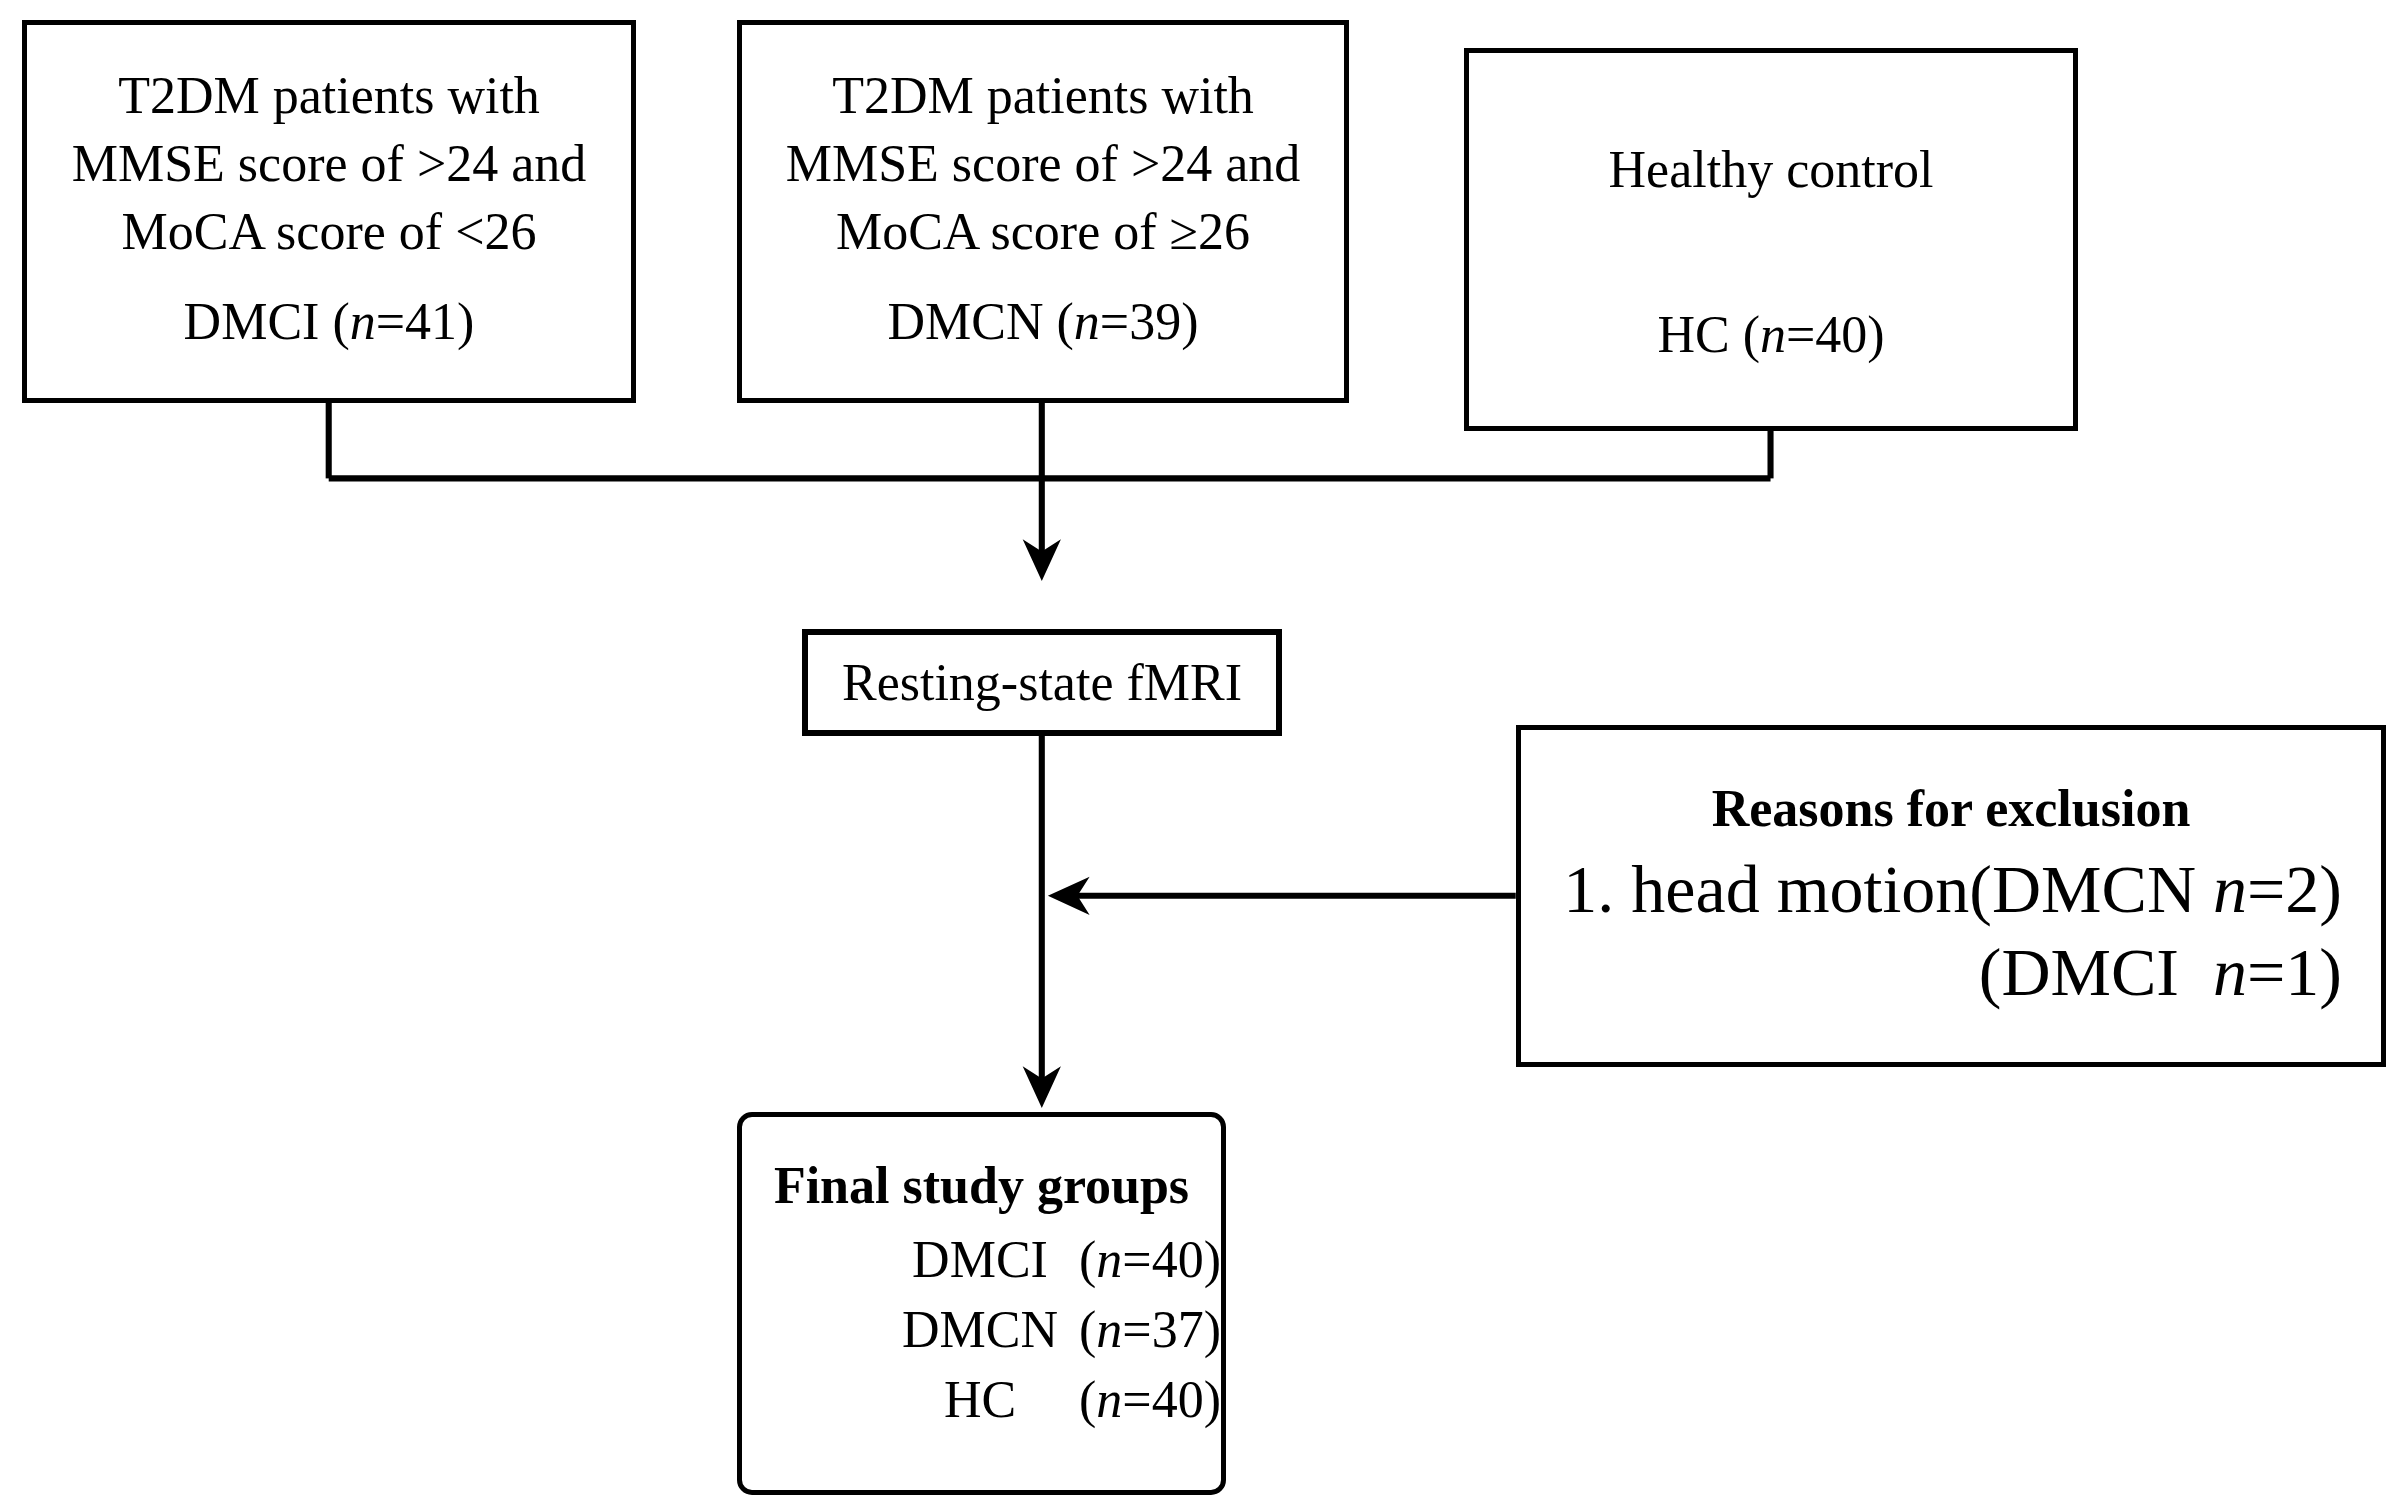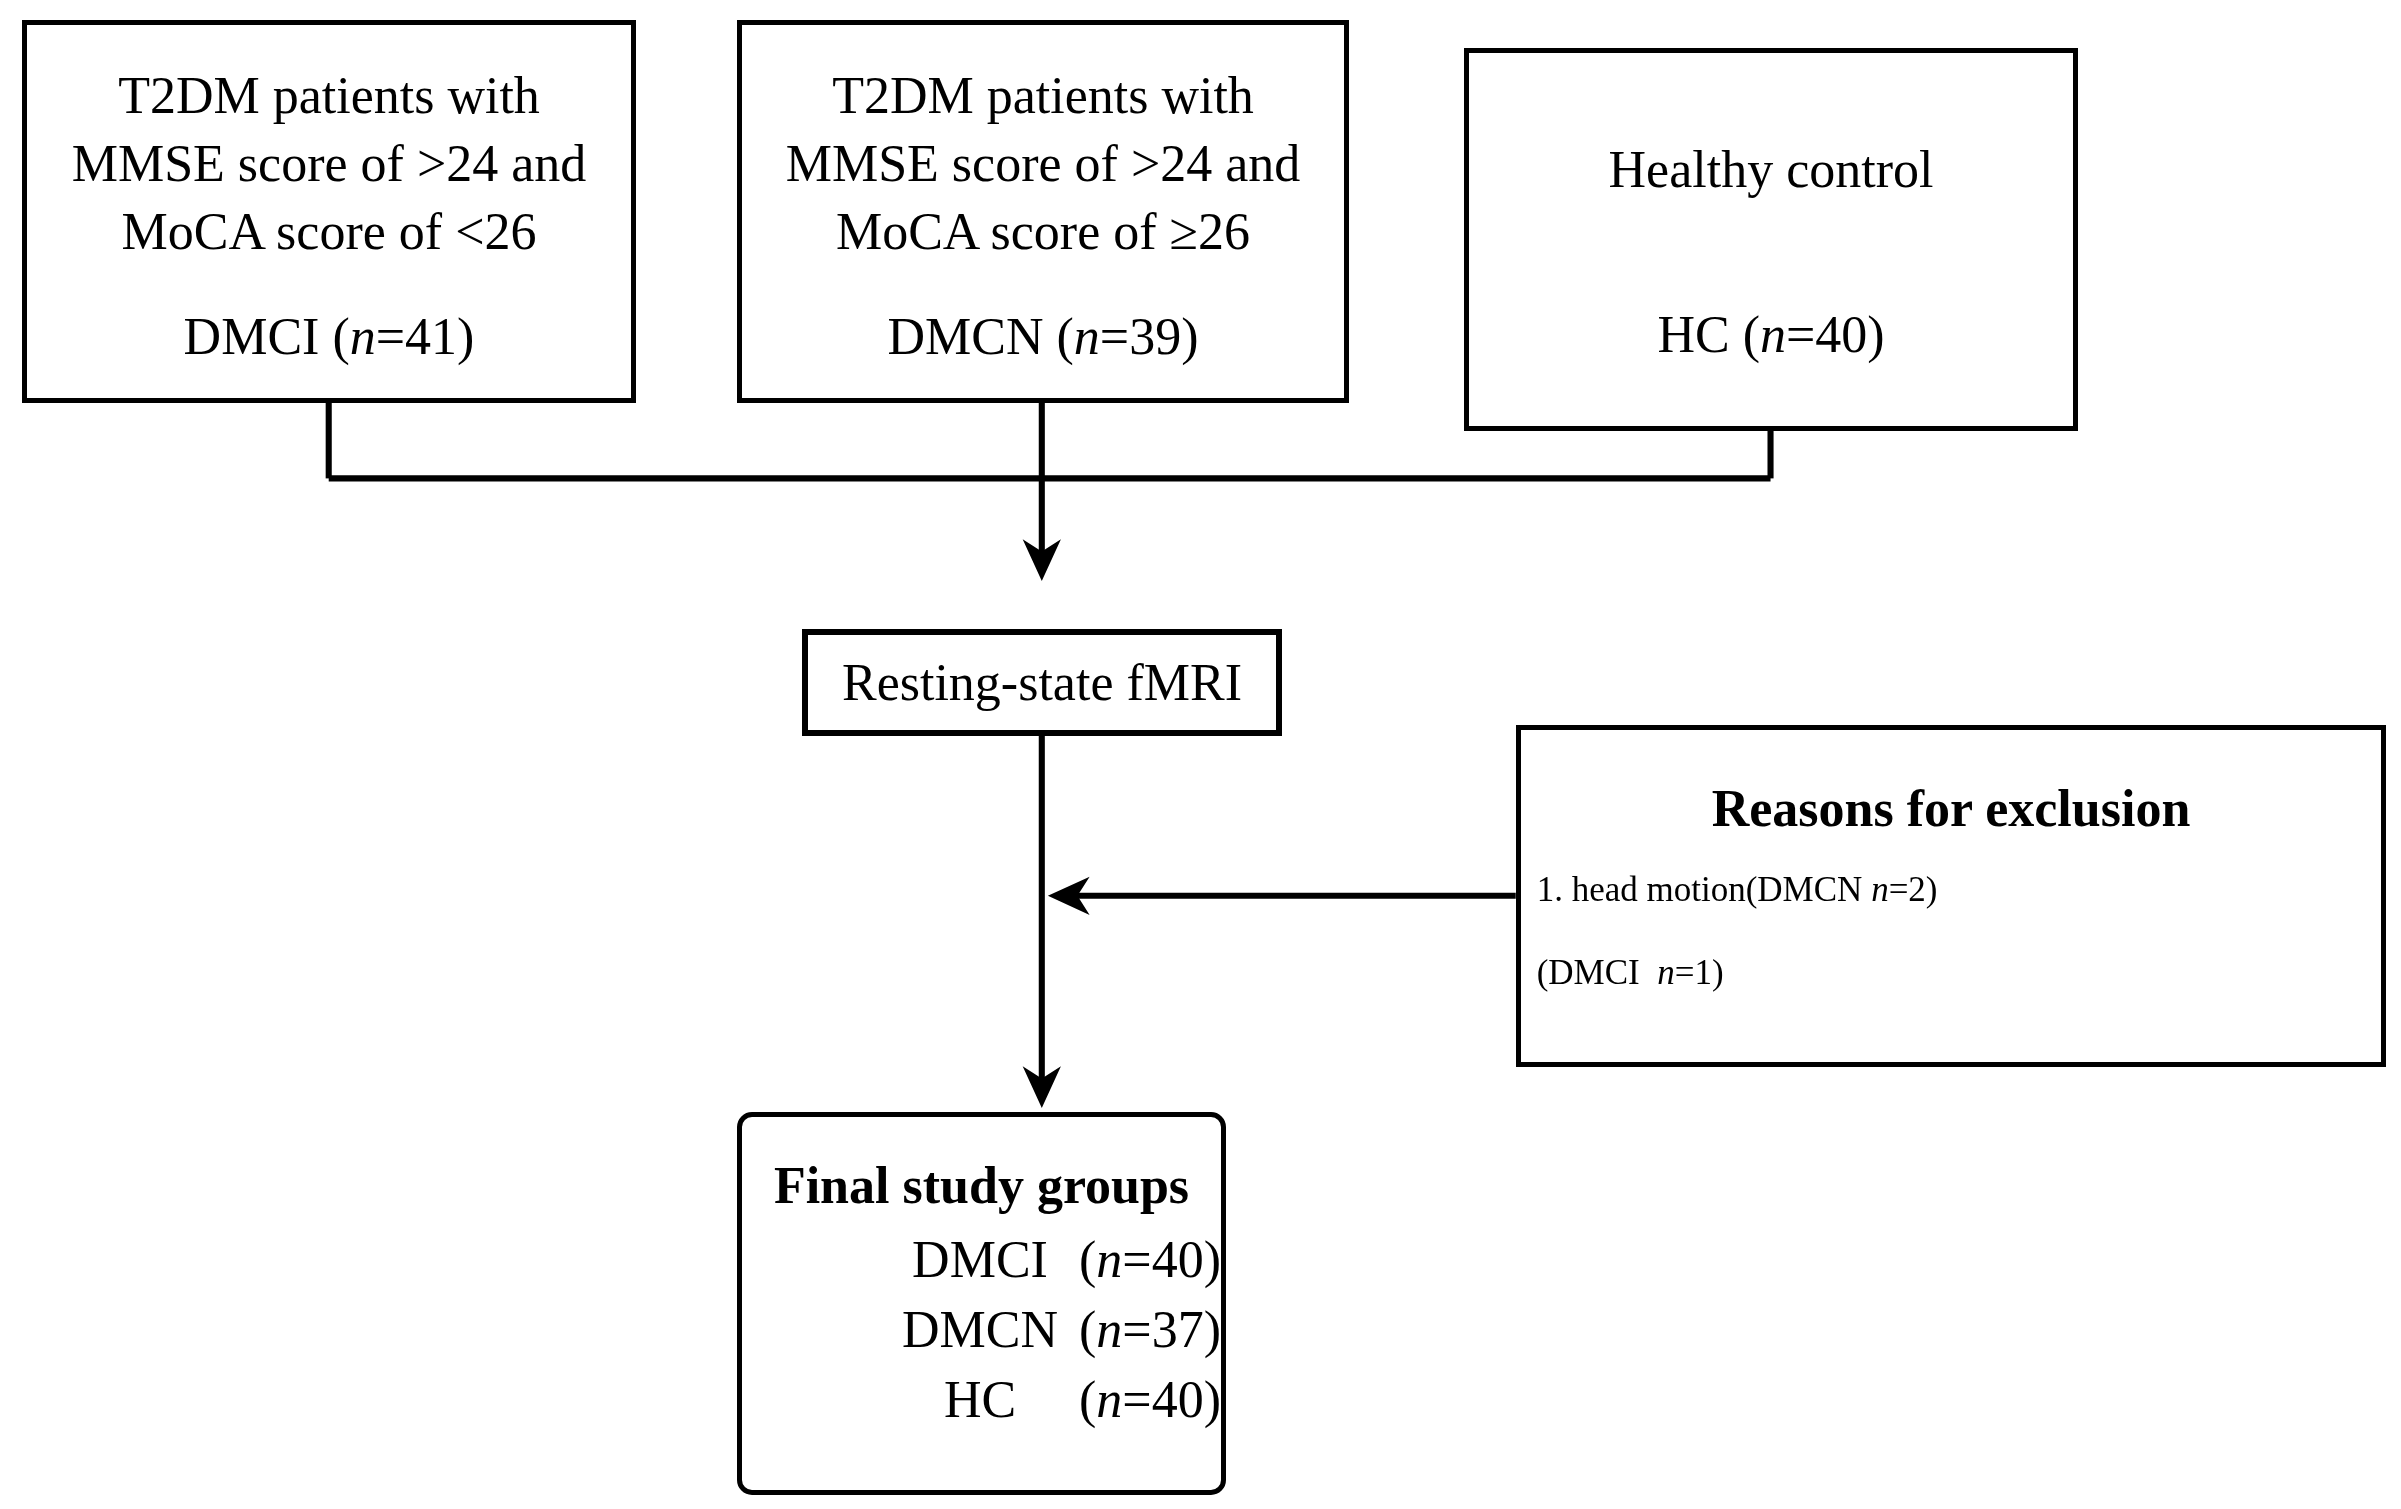--- a/index.html
+++ b/index.html
@@ -21,21 +21,21 @@
     border: 5.2px solid #000000;
     background: #ffffff;
     text-align: center;
     font-size: 52px;
     line-height: 68px;
   }
   
   #box-dmci  { left: 22px;   top: 20px; width: 614px; height: 383px; padding-top: 37px; }
   #box-dmcn  { left: 737px;  top: 20px; width: 612px; height: 383px; padding-top: 37px; }
   #box-hc    { left: 1464px; top: 20px; width: 614px; height: 383px; padding-top: 83px; margin-top: 28px; }
-  .group-label { margin-top: 37px; }
+  .group-label { margin-top: 22px; }
   #box-hc .group-label { margin-top: 97px; }
 
   
   #box-fmri {
     left: 802px; top: 583px; width: 480px; height: 107px;
     border-width: 6px;
     display: flex; align-items: center; justify-content: center;
     line-height: 52px;
     margin-top: 46px;
   }
@@ -49,23 +49,23 @@
   #box-exclusion .ex-title {
     font-weight: bold;
     line-height: 78px;
   }
   #box-exclusion .ex-list {
     margin-top: 0;
     padding: 0 39px 0 15.7px;
   }
   .ex-row {
     display: flex;
-    justify-content: flex-start;
+    justify-content: flex-end;
     line-height: 83px;
-    font-size: 35px;
+    font-size: 68px;
   }
   .ex-row span { white-space: pre; }
 
   
   #box-final {
     left: 737px; top: 1112px; width: 489px; height: 383px;
     padding-top: 30px;
     text-align: center;
     border-radius: 15px;
   }

